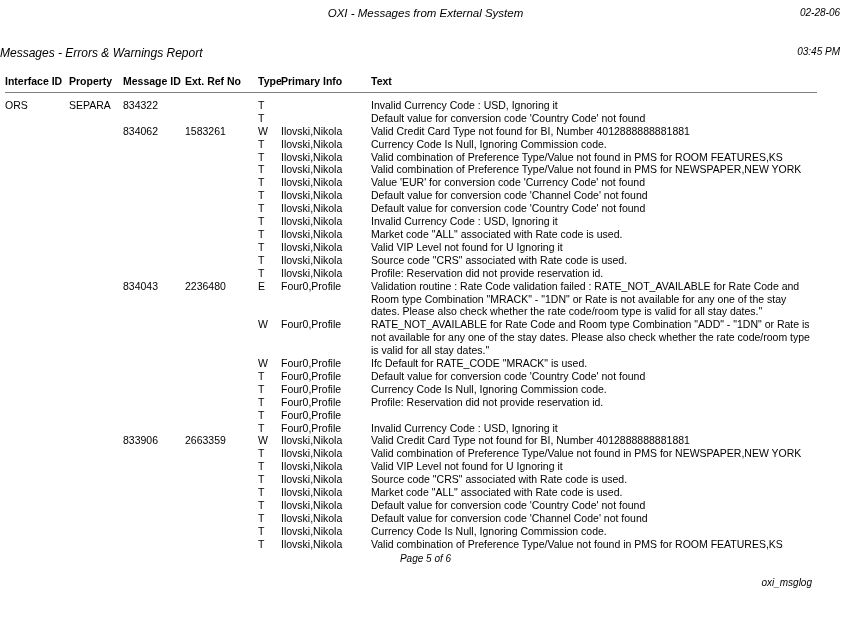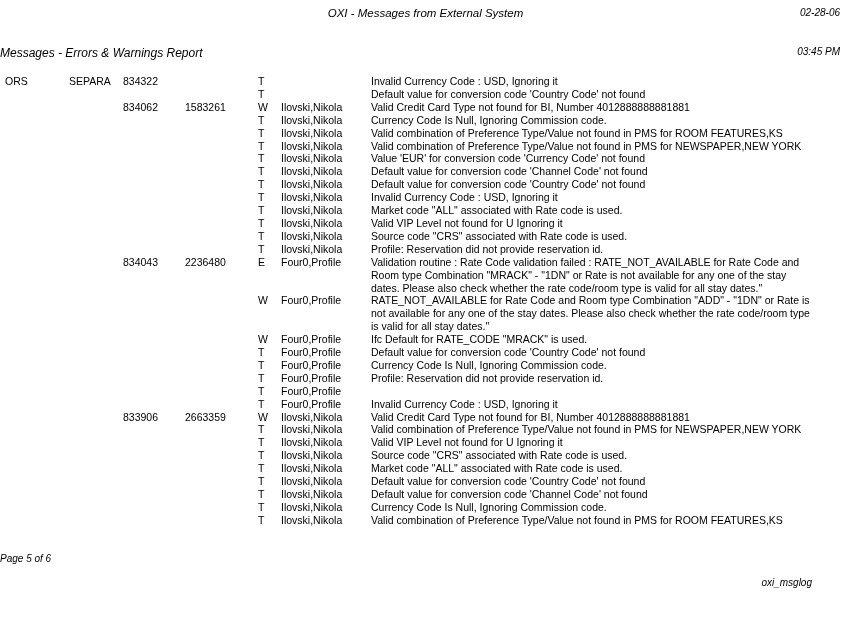--- a/index.html
+++ b/index.html
@@ -55,20 +55,21 @@
     padding-bottom: 4px;
     border-bottom: 1px solid #808080;
     margin-bottom: 6px;
   }
   .cell { line-height: 12.9px; white-space: nowrap; overflow: visible; }
   .cell.type { padding-left: 5px; }
   .cell.text { white-space: normal; width: 446px; }
   .footer-page {
     position: absolute;
     top: 553px; left: 0; right: 0;
+    text-align: center;
     font-size: 10px;
     font-style: italic;
   }
   .footer-code {
     position: absolute;
     top: 553px; right: 39px;
     font-size: 10px;
     font-style: italic;
     margin-top: 24px;
   }
@@ -77,20 +78,29 @@
 <body>
 
 <div class="page">
 
   <div class="doc-title">OXI - Messages from External System</div>
   <div class="doc-date">02-28-06</div>
   <div class="report-title">Messages - Errors &amp; Warnings Report</div>
   <div class="doc-time">03:45 PM</div>
 
   <div class="msg-table">
+    <div class="grid-row head-row">
+      <div class="cell">Interface ID</div>
+      <div class="cell">Property</div>
+      <div class="cell">Message ID</div>
+      <div class="cell">Ext. Ref No</div>
+      <div class="cell type">Type</div>
+      <div class="cell">Primary Info</div>
+      <div class="cell text">Text</div>
+    </div>
     <div>
         <div class="grid-row">
     <div class="cell">ORS</div>
     <div class="cell">SEPARA</div>
     <div class="cell">834322</div>
     <div class="cell"></div>
     <div class="cell type">T</div>
     <div class="cell"></div>
     <div class="cell text">Invalid Currency Code : USD, Ignoring it</div>
   </div>

